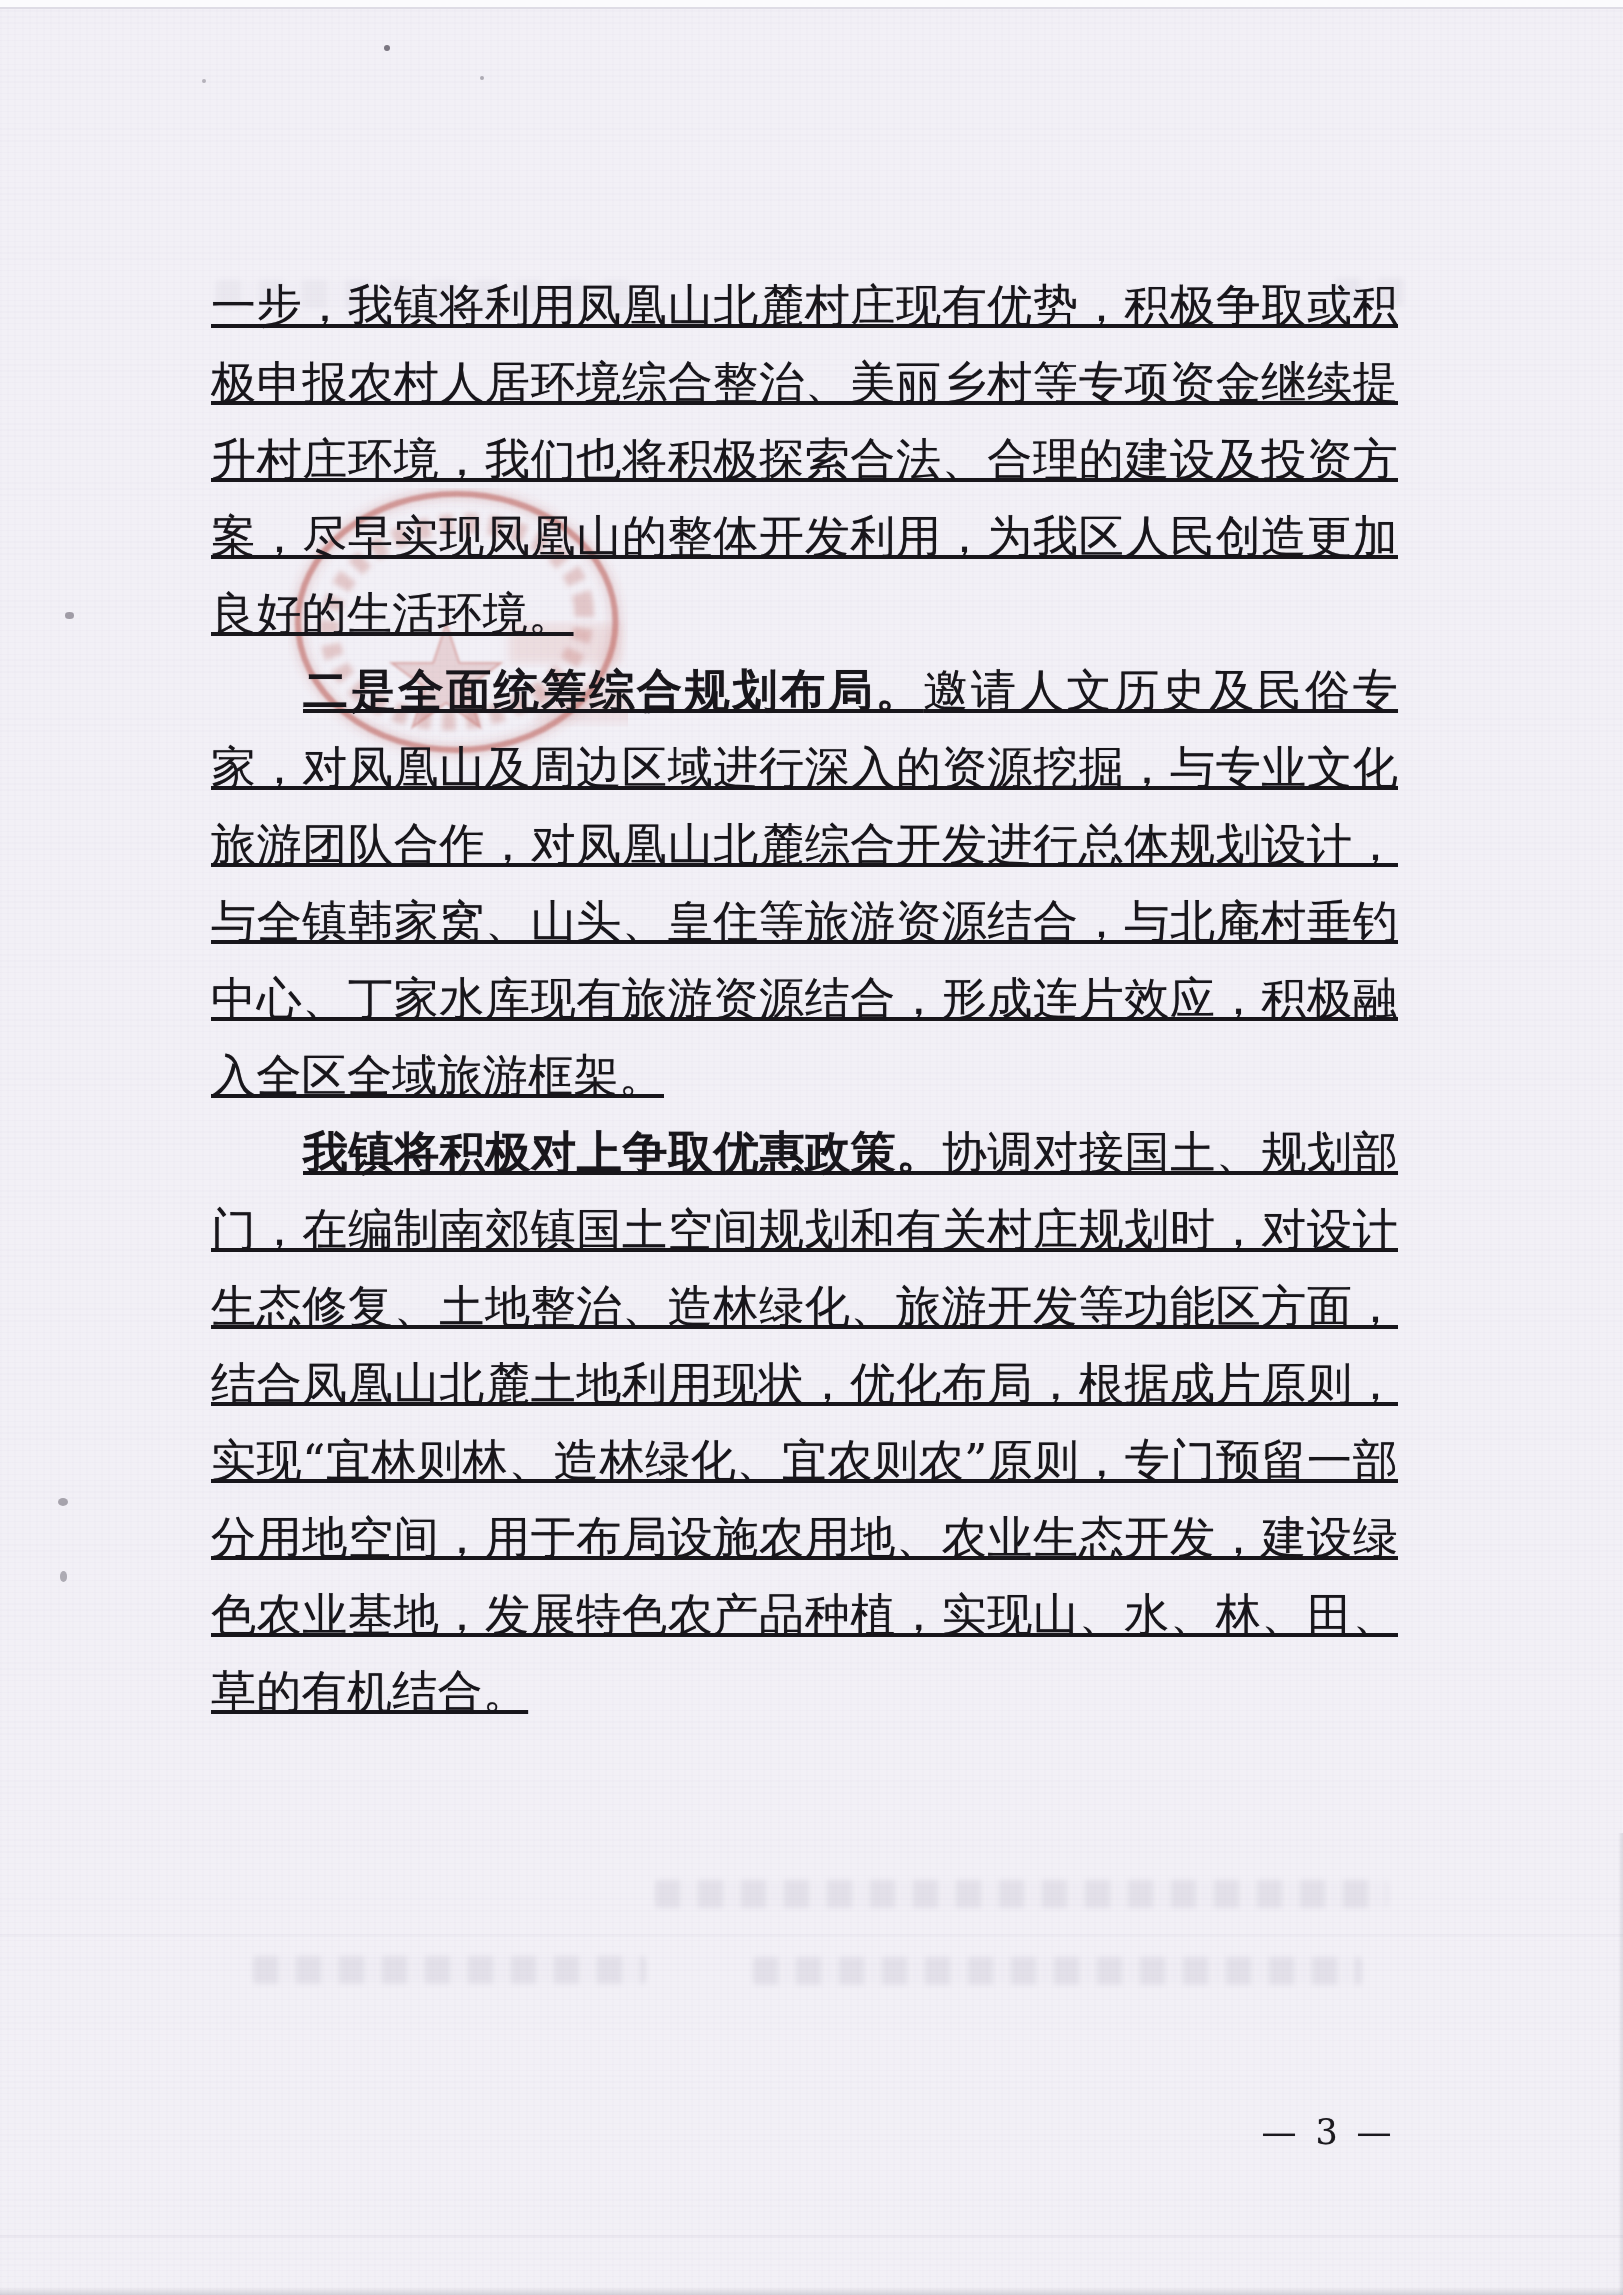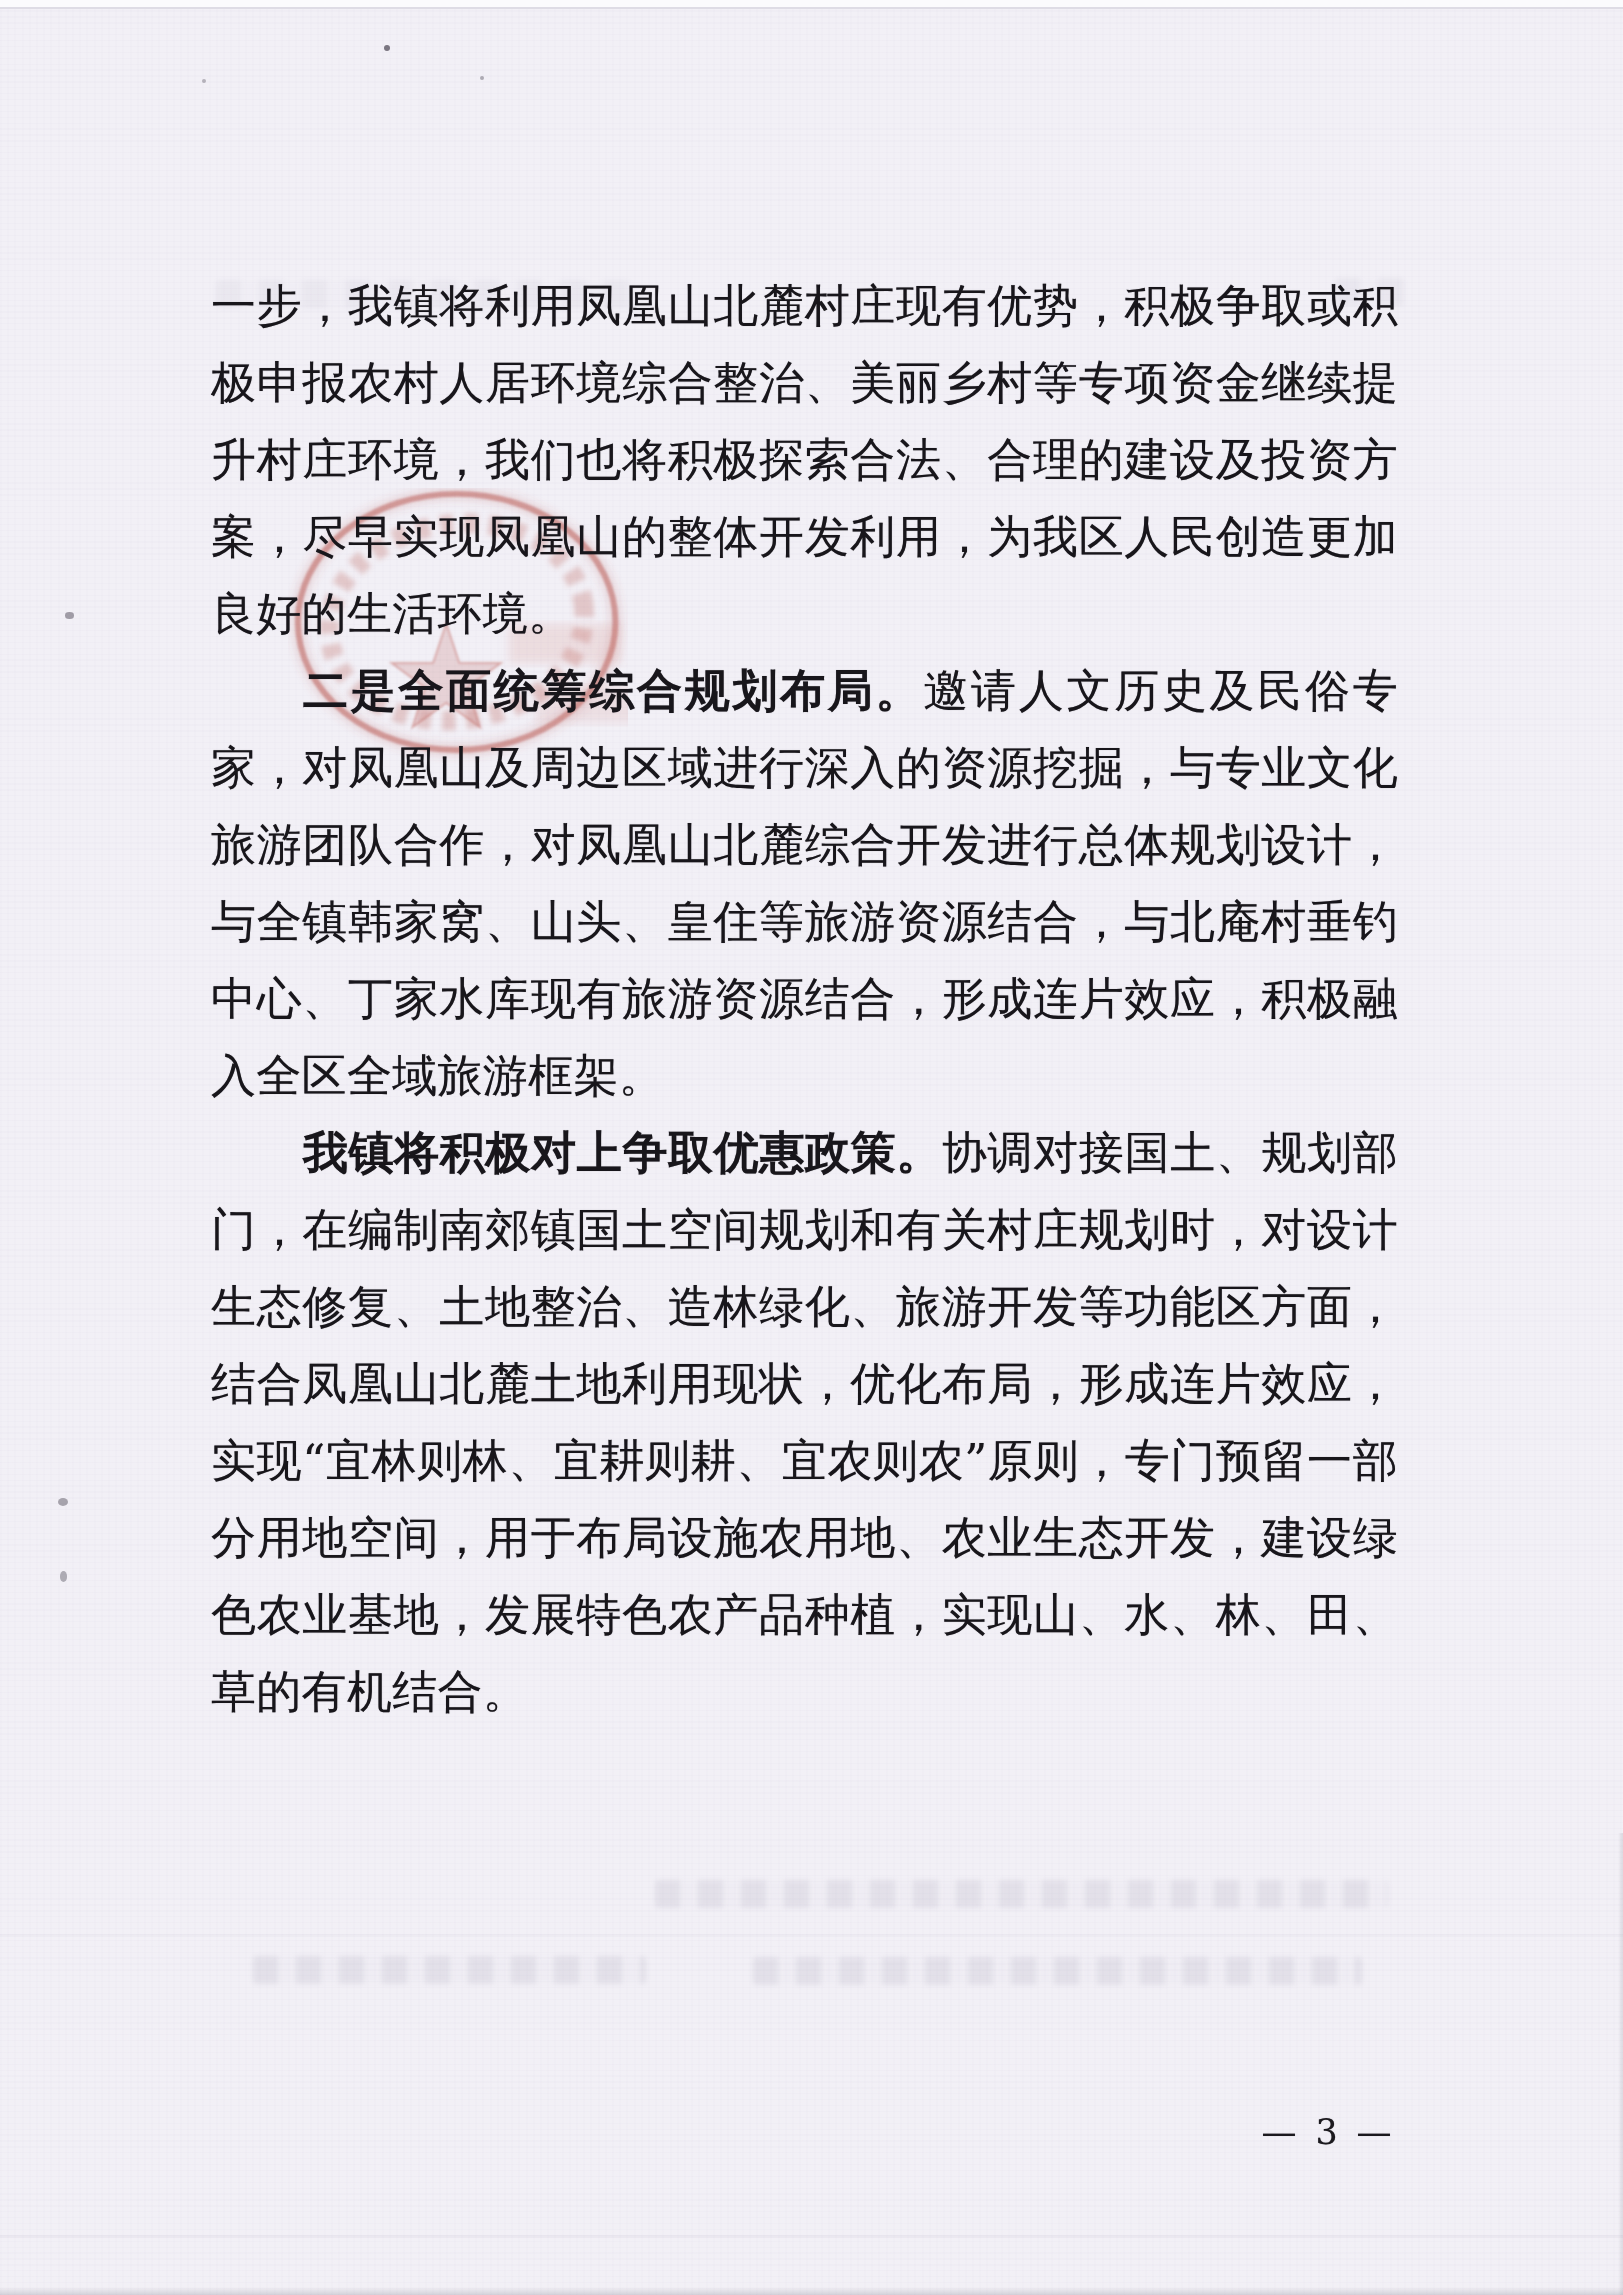--- a/index.html
+++ b/index.html
@@ -59,20 +59,21 @@
   }
   .para {
     margin: 0;
     font-size: 45px;
     line-height: 77px;
     color: #18161b;
     text-align: justify;
     text-justify: inter-character;
     letter-spacing: 0.3px;
     text-shadow: 0 0 0.7px rgba(25,22,30,0.55);
+    text-decoration: underline;
   }
   .para.indent { text-indent: 92px; }
   .para .lead {
     font-family: "DejaVu Sans", sans-serif;
     font-weight: 700;
     margin-top: 44px;
   }
   .page-number {
     position: absolute;
     left: 1224px;
@@ -153,21 +154,21 @@
 
     <polygon points="242,207 262,267.5 325.7,267.8 274.3,305.5 293.7,366.2 242,329 190.3,366.2 209.7,305.5 158.3,267.8 222,267.5" fill="rgba(205,115,105,0.22)" stroke="rgba(200,100,90,0.40)" stroke-width="3" filter="url(#b2)"></polygon>
 
     <rect x="338" y="208" width="172" height="60" fill="rgba(215,130,120,0.16)" filter="url(#b7)"></rect>
     <rect x="378" y="304" width="200" height="55" fill="rgba(215,130,120,0.14)" filter="url(#b7)"></rect>
   </svg>
 
   <div class="text-block">
     <p class="para"><span class="lead"></span><span class="rest">一步，我镇将利用凤凰山北麓村庄现有优势，积极争取或积极申报农村人居环境综合整治、美丽乡村等专项资金继续提升村庄环境，我们也将积极探索合法、合理的建设及投资方案，尽早实现凤凰山的整体开发利用，为我区人民创造更加良好的生活环境。</span></p>
     <p class="para indent"><span class="lead">二是全面统筹综合规划布局。</span><span class="rest">邀请人文历史及民俗专家，对凤凰山及周边区域进行深入的资源挖掘，与专业文化旅游团队合作，对凤凰山北麓综合开发进行总体规划设计，与全镇韩家窝、山头、皇住等旅游资源结合，与北庵村垂钓中心、丁家水库现有旅游资源结合，形成连片效应，积极融入全区全域旅游框架。</span></p>
-    <p class="para indent"><span class="lead">我镇将积极对上争取优惠政策。</span><span class="rest">协调对接国土、规划部门，在编制南郊镇国土空间规划和有关村庄规划时，对设计生态修复、土地整治、造林绿化、旅游开发等功能区方面，结合凤凰山北麓土地利用现状，优化布局，形成连片效应，实现“宜林则林、宜耕则耕、宜农则农”原则，专门预留一部分用地空间，用于布局设施农用地、农业生态开发，建设绿色农业基地，发展特色农产品种植，实现山、水、林、田、草的有机结合。</span></p>
+    <p class="para indent"><span class="lead">我镇将积极对上争取优惠政策。</span><span class="rest">协调对接国土、规划部门，在编制南郊镇国土空间规划和有关村庄规划时，对设计生态修复、土地整治、造林绿化、旅游开发等功能区方面，结合凤凰山北麓土地利用现状，优化布局，根据成片原则，实现“宜林则林、造林绿化、宜农则农”原则，专门预留一部分用地空间，用于布局设施农用地、农业生态开发，建设绿色农业基地，发展特色农产品种植，实现山、水、林、田、草的有机结合。</span></p>
   </div>
 
   <div class="ghost-band g1"></div>
   <div class="ghost-band g2"></div>
   <div class="ghost-band g3"></div>
   <div class="ghost-band g4"></div>
   <div class="ghost-band g5"></div>
 
   <div class="speck sp1"></div>
   <div class="speck sp2"></div>

